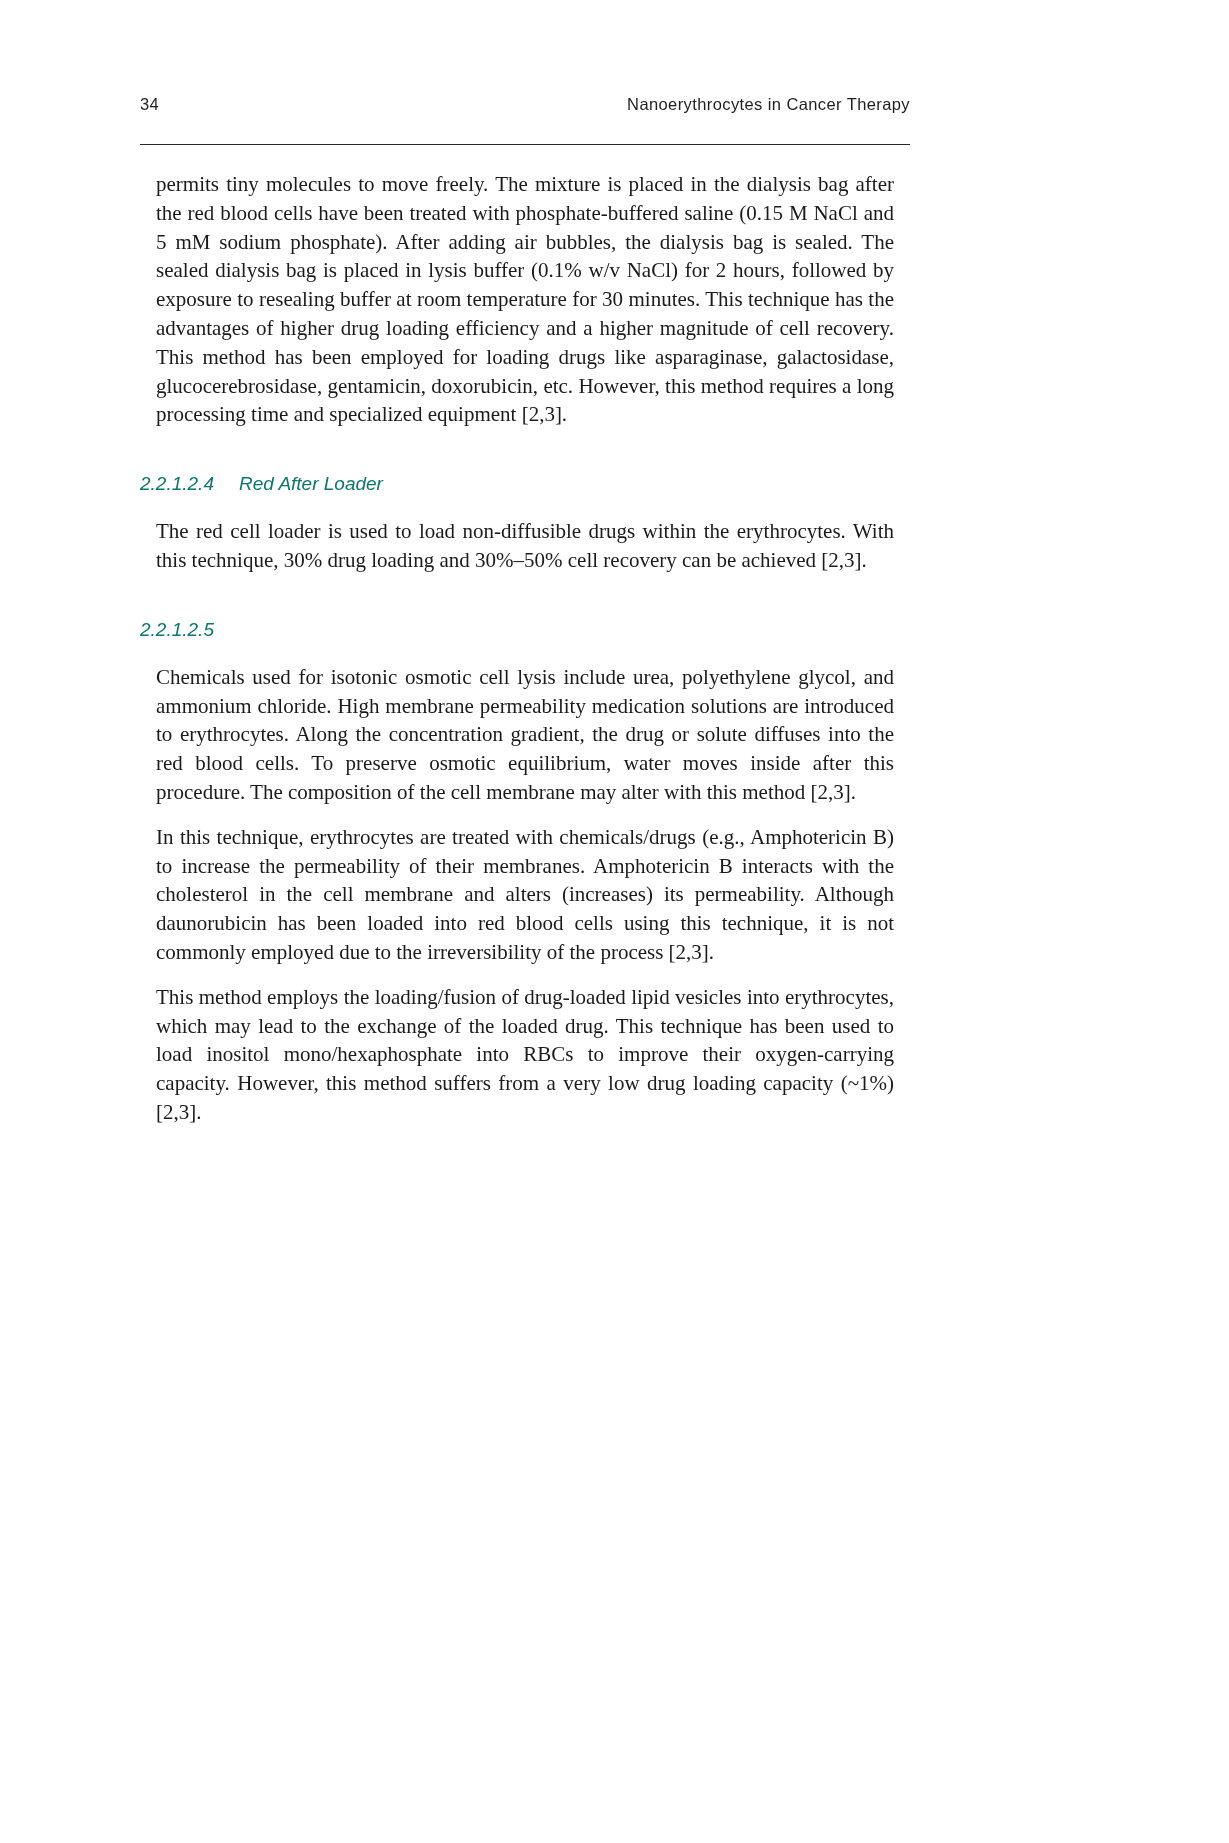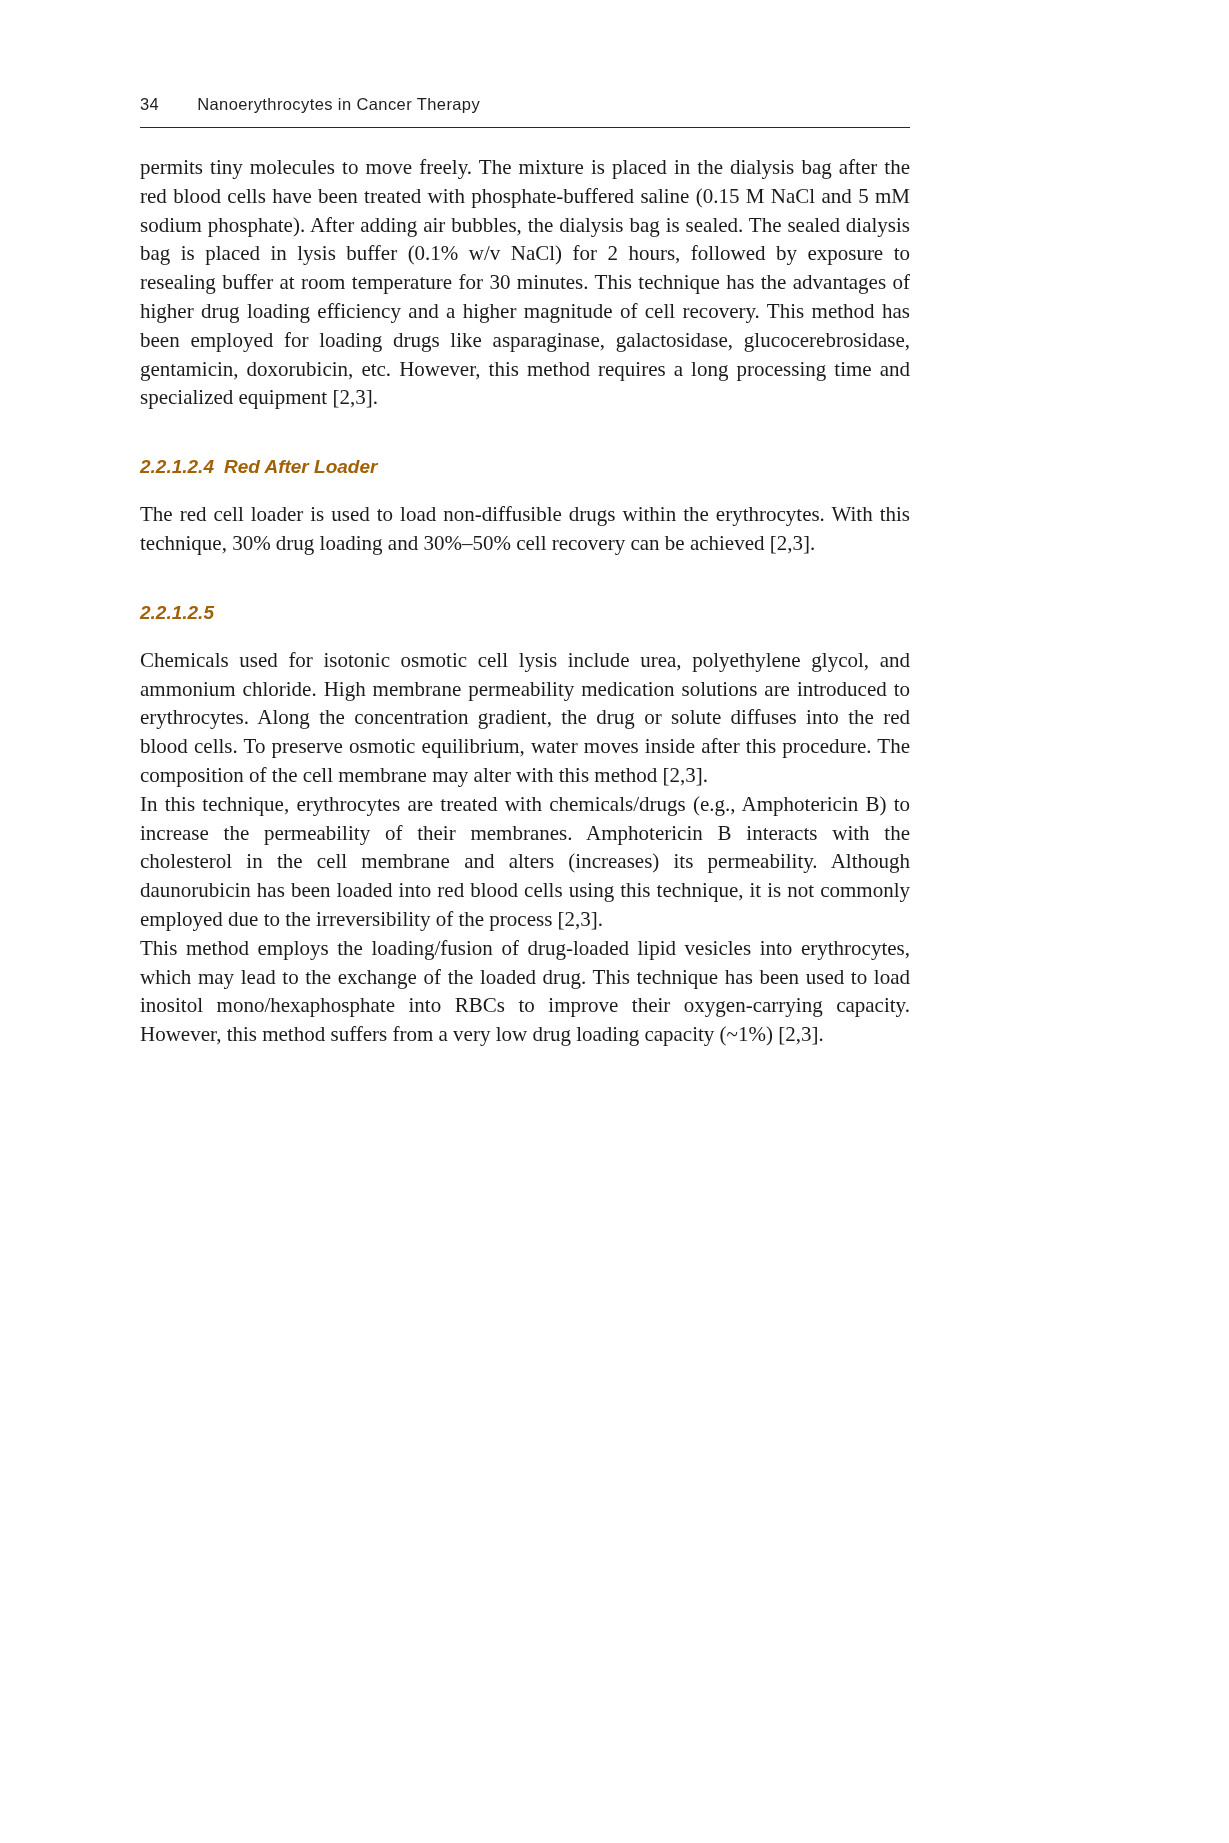--- a/index.html
+++ b/index.html
@@ -29,43 +29,44 @@
     width: 770px;
   }
   .running-header {
     display: flex;
     align-items: baseline;
     gap: 38px;
     font-family: "Liberation Sans", sans-serif;
     font-size: 16.5px;
     letter-spacing: 0.4px;
     color: #1f1f1f;
-    padding-bottom: 13px;
+    padding-bottom: 30px;
     border-bottom: 1.6px solid #2a2a2a;
+    justify-content: space-between;
   }
   .para {
     font-size: 21px;
     line-height: 28.8px;
     text-align: justify;
-    margin: 0;
+    margin: 16px;
     color: #1b1b1b;
   }
   .para.first {
     margin-top: 25px;
   }
   .section-h {
     display: flex;
     align-items: baseline;
-    gap: 10px;
+    gap: 25px;
     margin: 44px 0 22px 0;
     font-family: "Liberation Sans", sans-serif;
     font-style: italic;
-    font-weight: bold;
+    font-weight: normal;
     font-size: 19px;
-    color: #a16207;
+    color: #0f766e;
   }
   .section-h .sec-num {
     white-space: nowrap;
   }
 </style>
 </head>
 <body>
 
 <div class="page">
   <div class="content">

